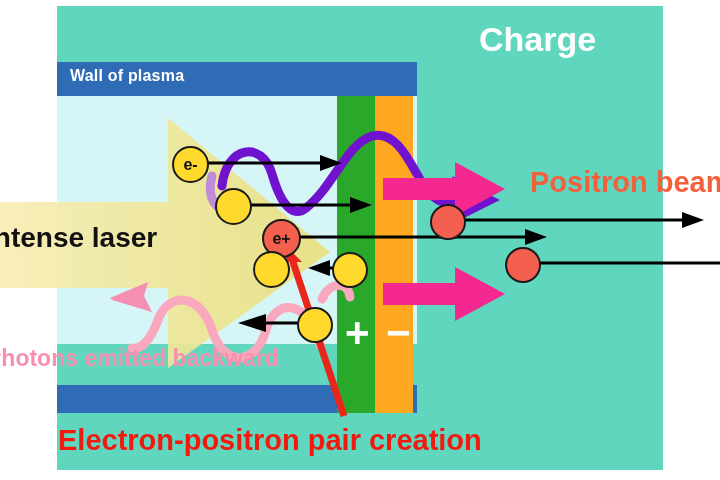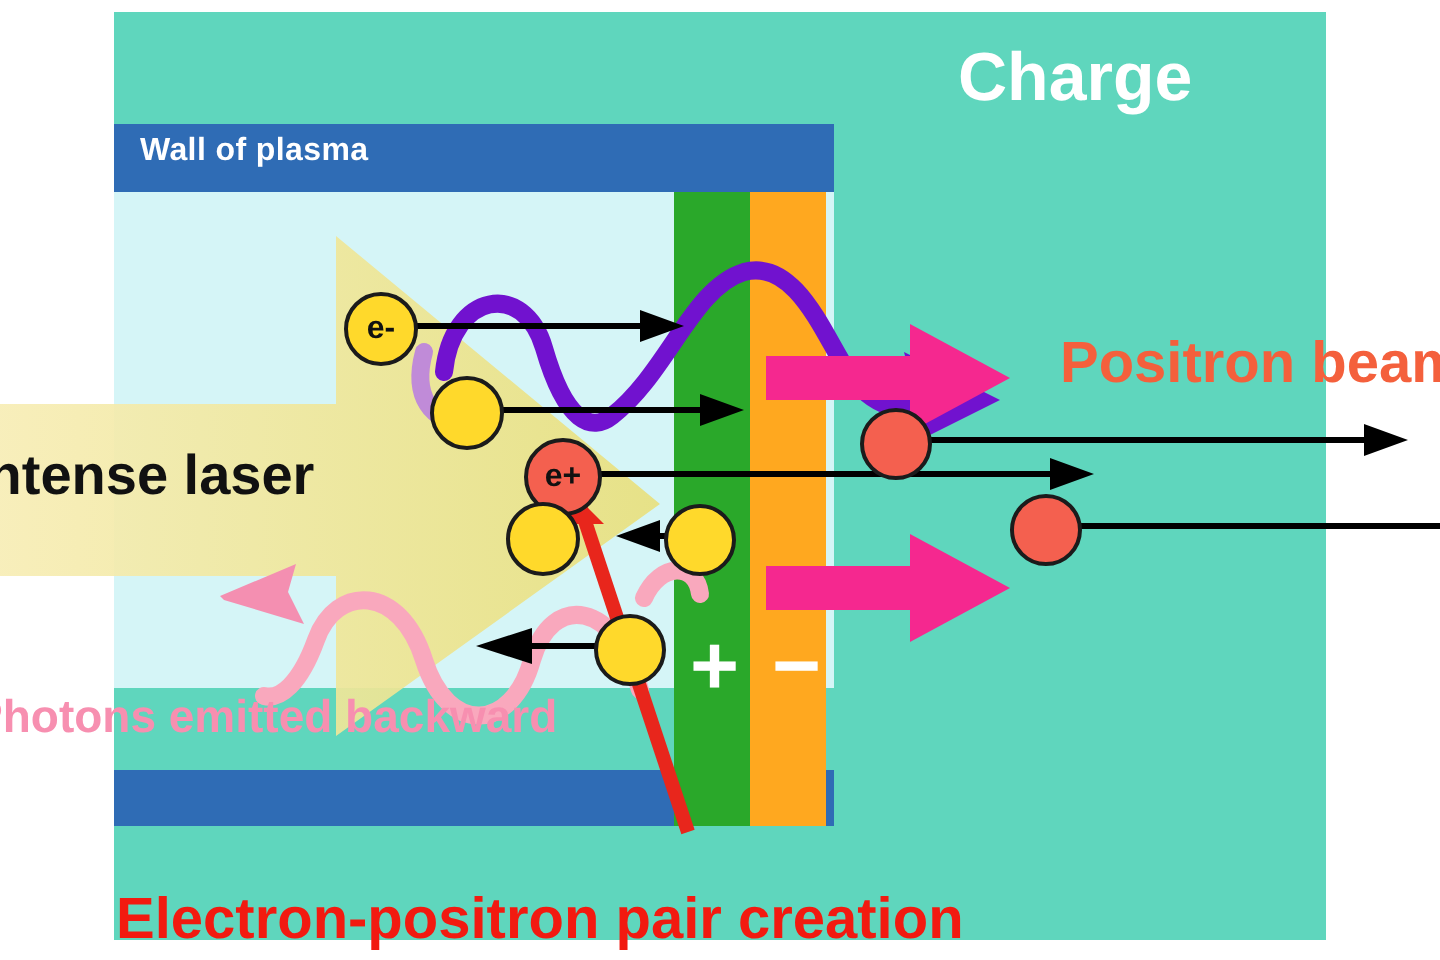--- a/index.html
+++ b/index.html
@@ -16,21 +16,21 @@
   .band-orange{left:375px;width:38px;background:#ffa81f;}
   .plusmin{position:absolute;color:#ffffff;font-size:42px;font-weight:700;line-height:1;}
   .plus{left:345px;top:312px;}
   .minus{left:386px;top:312px;}
   .lbl{position:absolute;white-space:nowrap;font-weight:700;}
   .lbl-plasma{left:479px;top:20px;color:#ffffff;font-size:34px;}
   .lbl-fwd{left:208px;top:108px;color:#6a11c9;font-size:23px;}
   .lbl-bwd{left:-14px;top:345px;color:#f78fb0;font-size:23px;}
   .lbl-laser{left:-14px;top:222px;color:#111111;font-size:28px;}
   .lbl-pos{left:530px;top:166px;color:#f4603c;font-size:29px;}
-  .lbl-pair{left:58px;top:424px;color:#f21a10;font-size:29px;margin-top:20px;}
+  .lbl-pair{left:58px;top:424px;color:#f21a10;font-size:29px;}
   .lbl-charge{left:470px;top:280px;color:#f2308e;font-size:29px;line-height:35px;text-align:center;width:210px;}
   .particle{position:absolute;border-radius:50%;border:2px solid #1b1b1b;display:flex;align-items:center;justify-content:center;font-weight:700;font-size:16px;color:#111;}
   .p-yellow{background:#ffd92b;}
   .p-red{background:#f4604f;}
   svg.ov{position:absolute;left:0;top:0;width:720px;height:480px;overflow:visible;}
 </style>
 </head>
 <body>
 
 <div id="stage">

